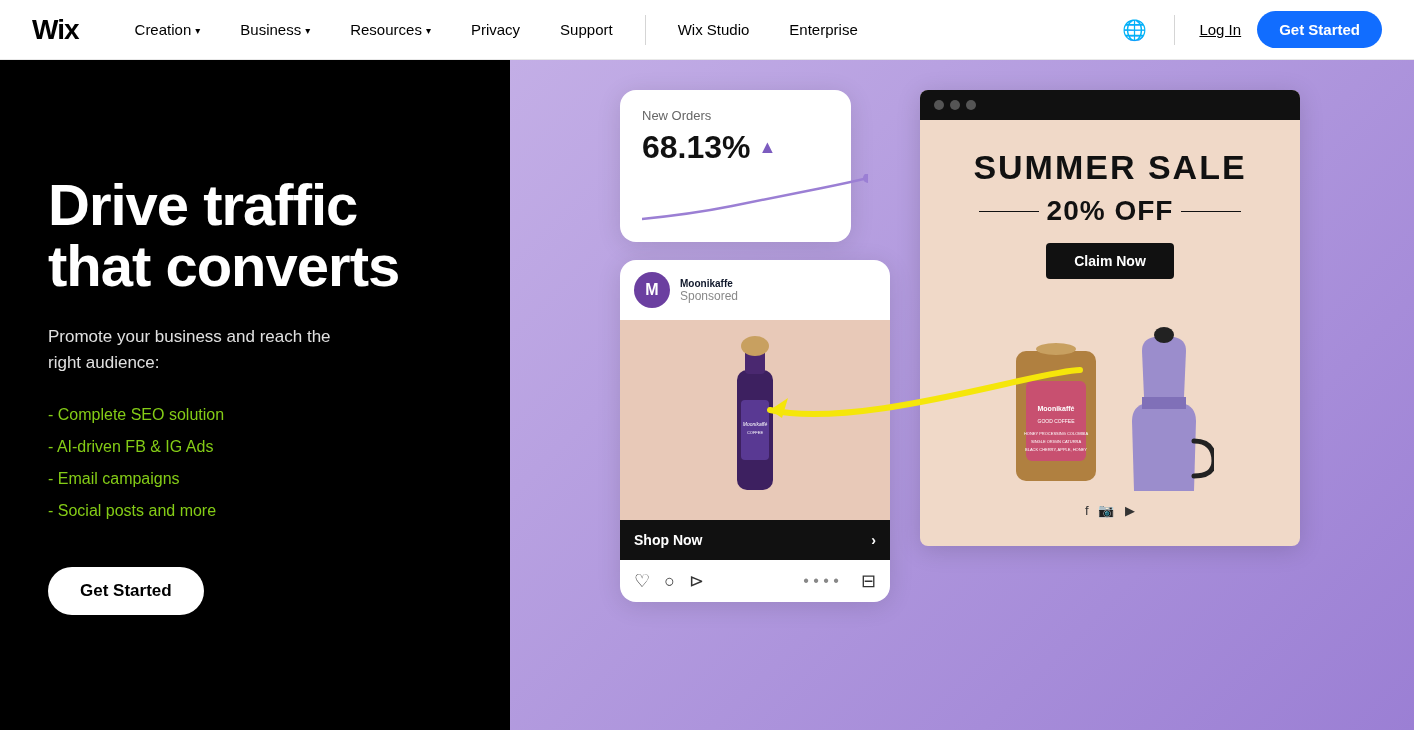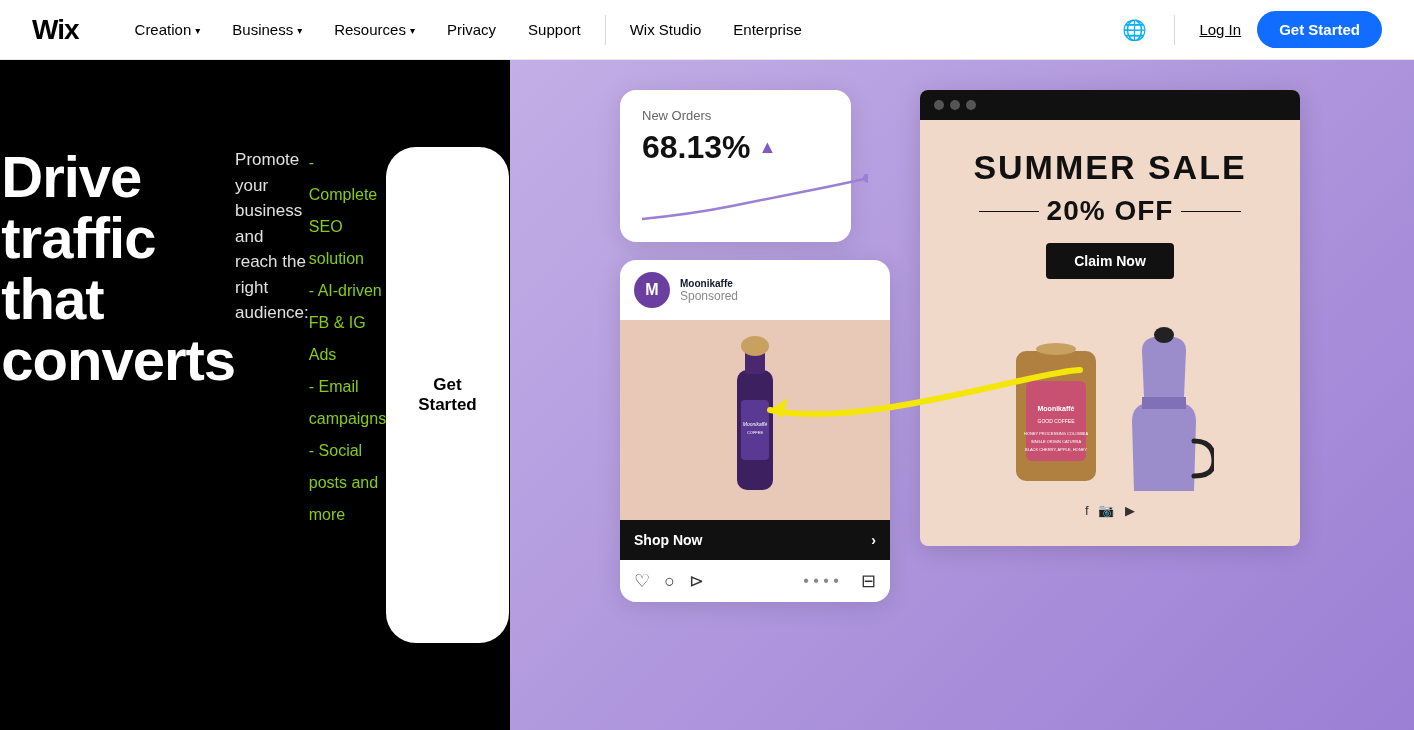--- a/index.html
+++ b/index.html
@@ -20,21 +20,21 @@
       font-size: 28px;
       font-weight: 900;
       letter-spacing: -1px;
       color: #000;
       margin-right: 40px;
       user-select: none;
     }
     .nav-links {
       display: flex;
       align-items: center;
-      gap: 0;
+      gap: 8px;
       flex: 1;
     }
     .nav-item {
       display: flex;
       align-items: center;
       gap: 4px;
       padding: 0 16px;
       height: 60px;
       font-size: 15px;
       color: #000;
@@ -89,21 +89,21 @@
       height: 670px;
     }
 
     
     .hero-left {
       width: 510px;
       background: #000;
       color: #fff;
       padding: 87px 48px;
       display: flex;
-      flex-direction: row;
+      flex-direction: column;
       justify-content: center;
       position: relative;
     }
     .hero-heading {
       font-size: 58px;
       font-weight: 900;
       line-height: 1.05;
       margin-bottom: 28px;
       letter-spacing: -1px;
     }

